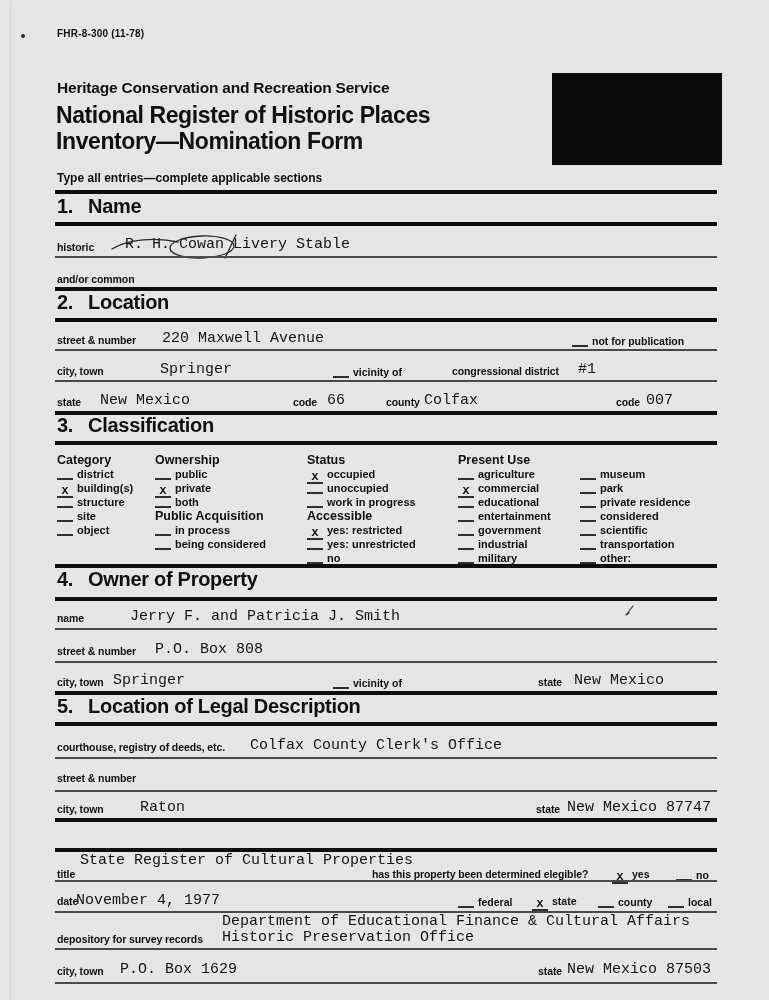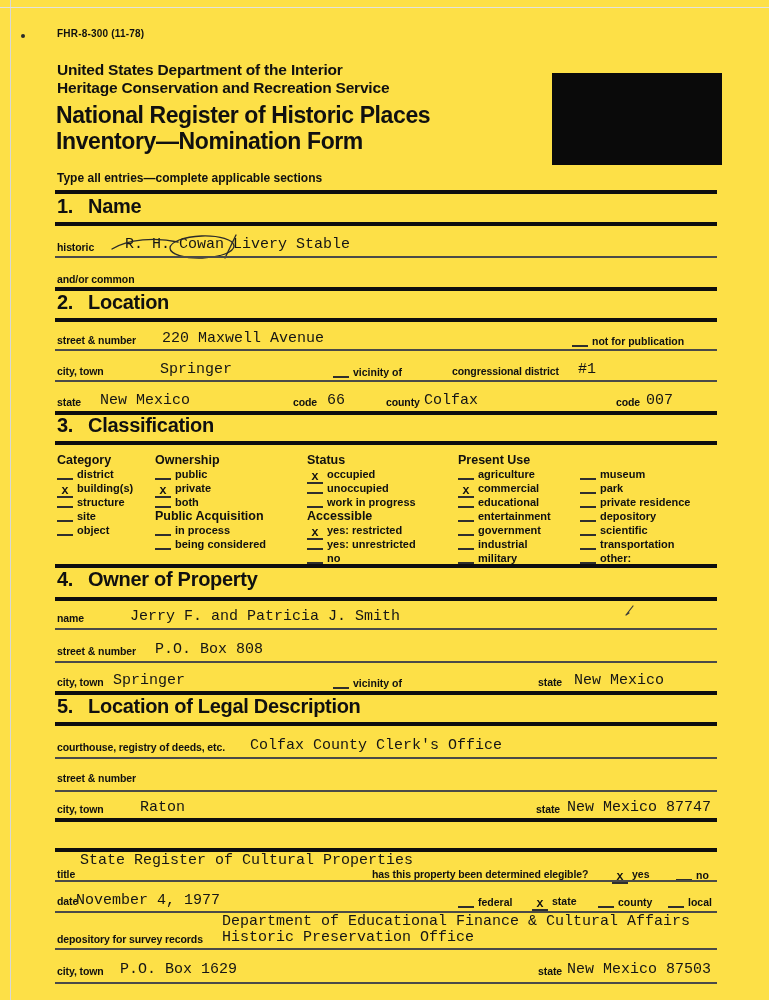--- a/index.html
+++ b/index.html
@@ -1,16 +1,16 @@
 <!DOCTYPE html>
 <html><head>
 <meta charset="utf-8">
 <style>
   html,body{margin:0;padding:0;background:#ffffff;}
-  .page{position:relative;width:769px;height:1000px;background:#fde047;overflow:hidden;
+  .page{position:relative;width:769px;height:1000px;background:#e5e5e5;overflow:hidden;
         font-family:"Liberation Sans",sans-serif;color:#101010;}
   .abs{position:absolute;white-space:nowrap;}
   
   .edge-v{position:absolute;left:10px;top:0;width:1px;height:1000px;background:#d9d9d6;}
   .edge-h{position:absolute;left:0;top:7px;width:769px;height:1px;background:#e3e3e0;}
   .dot{position:absolute;left:21px;top:34px;width:4px;height:4px;border-radius:50%;background:#2a2a2a;}
   
   .bar{position:absolute;left:55px;width:662px;height:4px;background:#0e0e0e;}
   .ul{position:absolute;left:55px;width:662px;height:2px;background:#4a4a48;}
   
@@ -37,21 +37,20 @@
 </head>
 <body>
 
 <div class="page">
 
   <div class="edge-v"></div>
   <div class="edge-h"></div>
   <div class="dot"></div>
 
   <div class="abs fno" style="left:57px;top:28px">FHR-8-300  (11-78)</div>
-  <div class="abs dept" style="left:57px;top:61px">United States Department of the Interior</div>
   <div class="abs dept" style="left:57px;top:79px">Heritage Conservation and Recreation Service</div>
   <div class="abs btitle" style="left:56px;top:102px">National Register of Historic Places</div>
   <div class="abs btitle" style="left:56px;top:128px">Inventory—Nomination Form</div>
   <div class="abs instr" style="left:57px;top:171px">Type all entries—complete applicable sections</div>
   <div class="blackbox"></div>
 
   <div class="bar" style="top:190px"></div>
   <div class="abs h" style="left:57px;top:195px"><span>1.</span><span class="ht">Name</span></div>
   <div class="bar" style="top:222px"></div>
 
@@ -133,21 +132,21 @@
     <div class="citem"><span class="tick"></span><span>government</span></div>
     <div class="citem"><span class="tick"></span><span>industrial</span></div>
     <div class="citem"><span class="tick"></span><span>military</span></div>
   </div>
 
   <div class="col" style="left:580px">
     <div class="colhead"></div>
     <div class="citem"><span class="tick"></span><span>museum</span></div>
     <div class="citem"><span class="tick"></span><span>park</span></div>
     <div class="citem"><span class="tick"></span><span>private residence</span></div>
-    <div class="citem"><span class="tick"></span><span>depository</span></div>
+    <div class="citem"><span class="tick"></span><span>considered</span></div>
     <div class="citem"><span class="tick"></span><span>scientific</span></div>
     <div class="citem"><span class="tick"></span><span>transportation</span></div>
     <div class="citem"><span class="tick"></span><span>other:</span></div>
   </div>
 
   <div class="bar" style="top:564px"></div>
   <div class="abs h" style="left:57px;top:568px"><span>4.</span><span class="ht">Owner of Property</span></div>
   <div class="bar" style="top:597px"></div>
 
   <div class="abs lbl" style="left:57px;top:612px">name</div>

